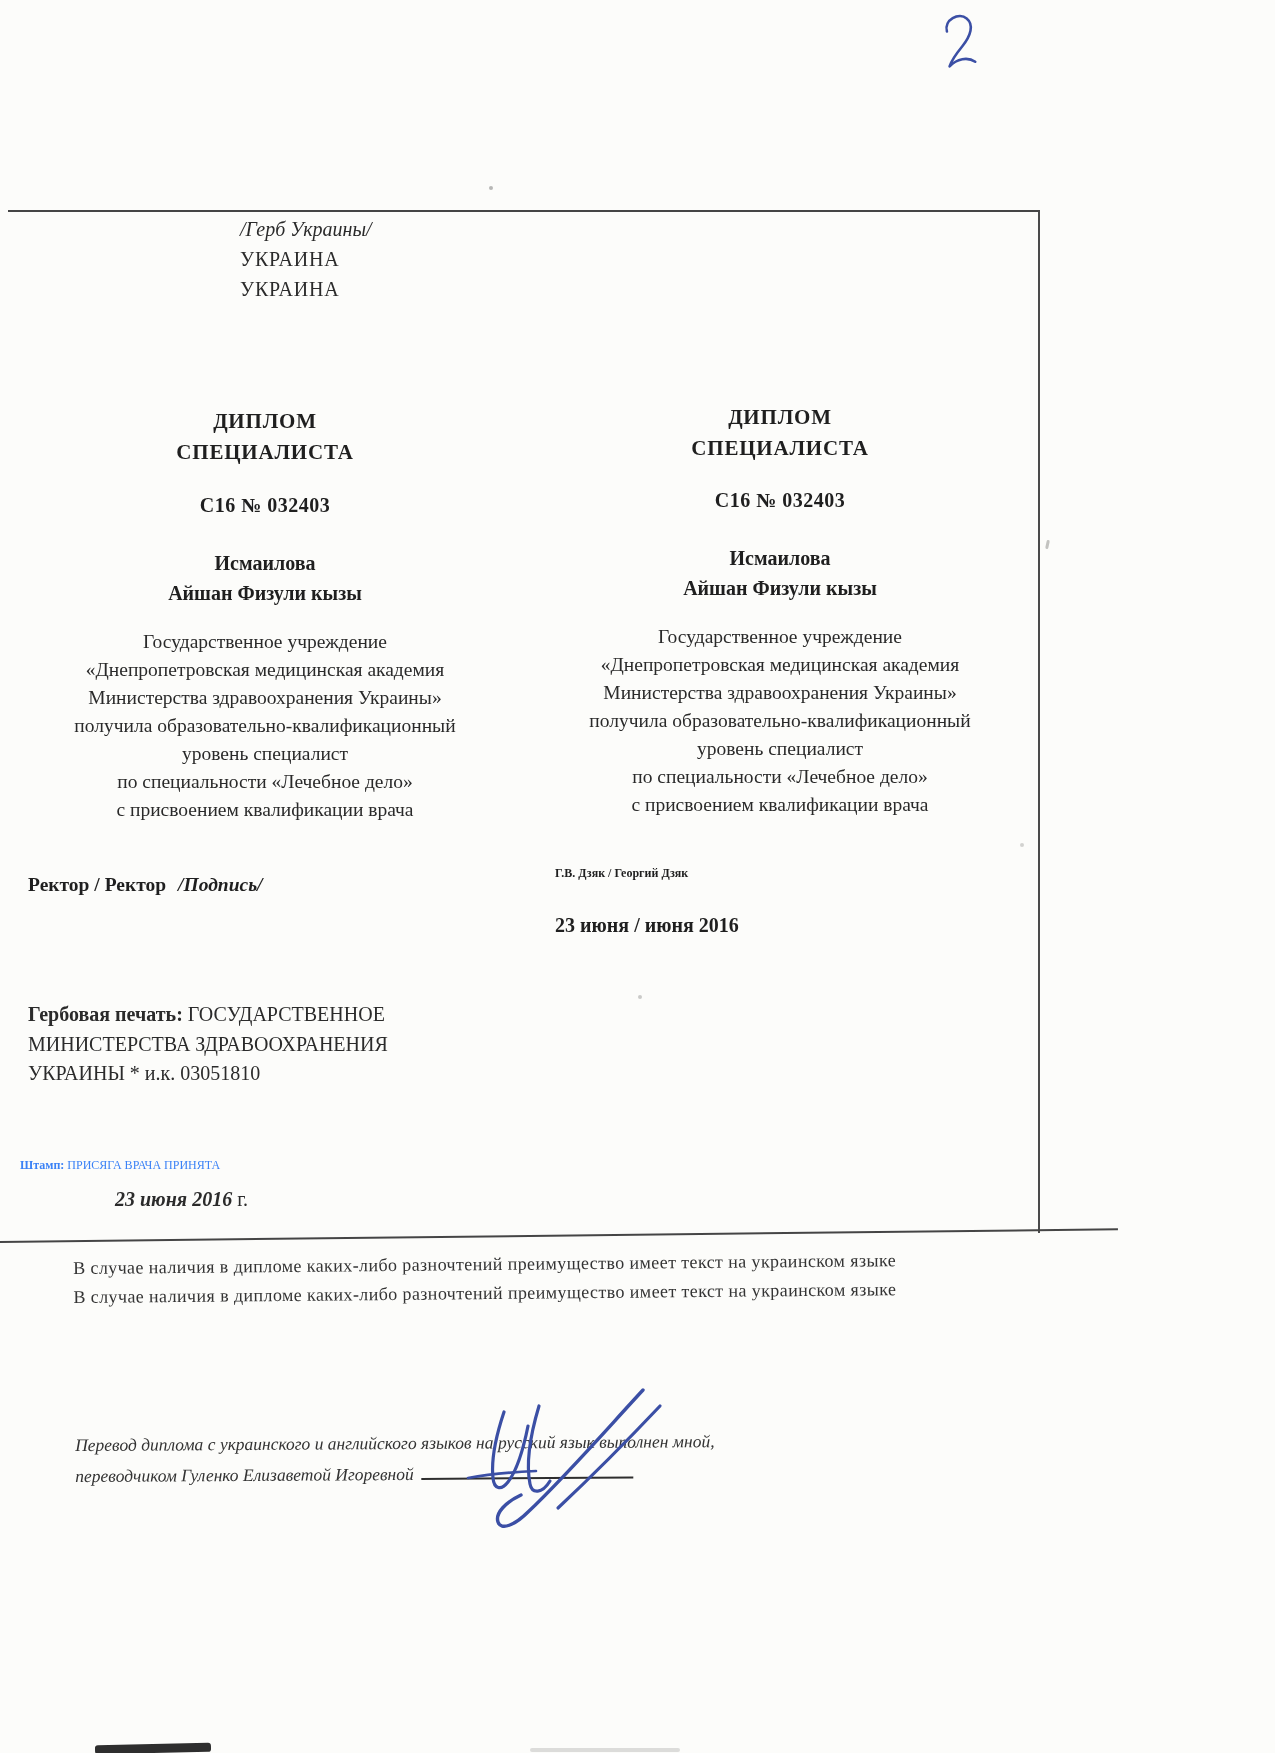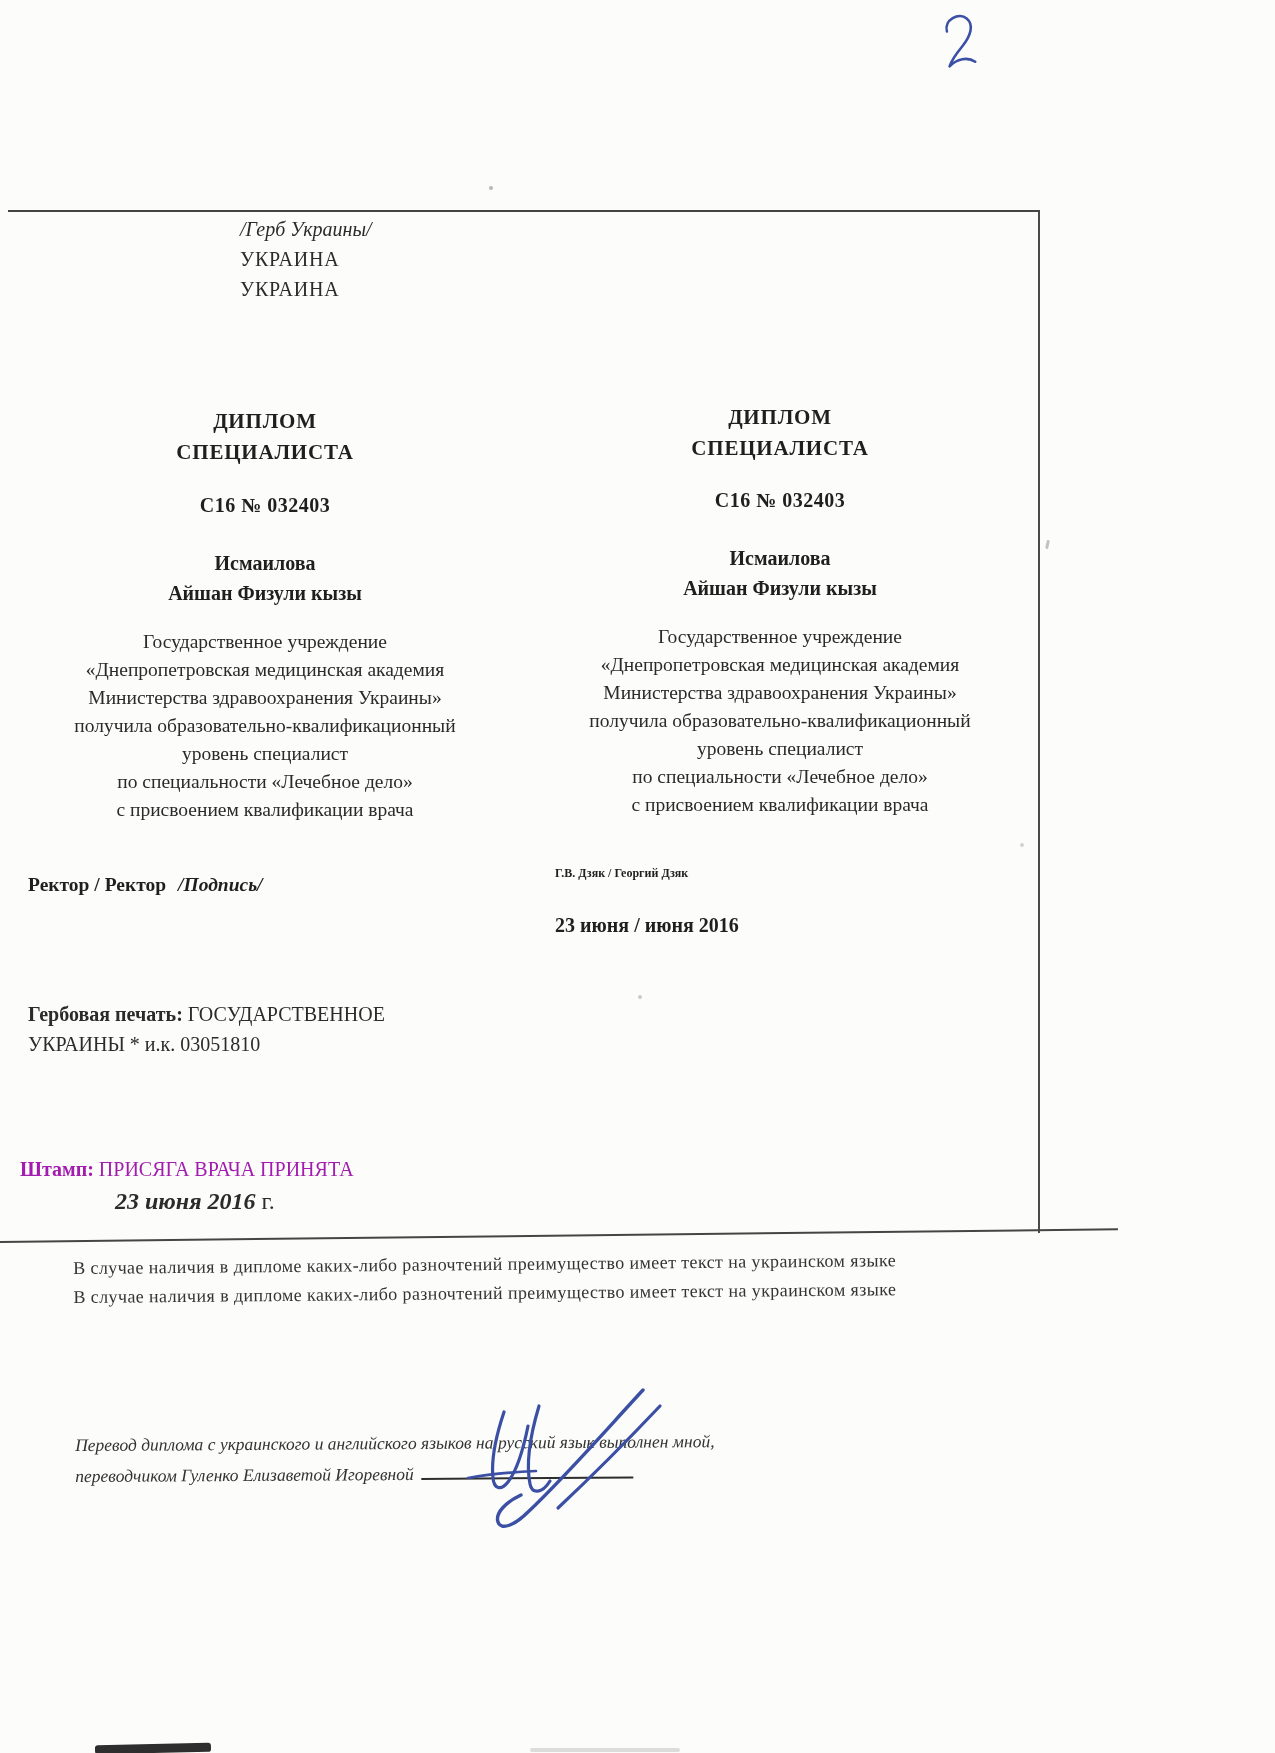--- a/index.html
+++ b/index.html
@@ -61,22 +61,22 @@
   .dziak-line{top:866px;left:555px;font-size:12px;font-weight:bold;color:#1f1f1f;}
   .date-line{top:914px;left:555px;font-size:20px;font-weight:bold;color:#1f1f1f;}
 
   .seal-block{
     top:1000px;left:28px;width:470px;
     font-size:20px;line-height:29.5px;
     color:#2b2b2b;
   }
   .seal-block .line{display:block;}
 
-  .stamp-line1{top:1158px;left:20px;font-size:20px;color:#a21caf;}
-  .stamp-line2{top:1188px;left:115px;font-size:24px;color:#2b2b2b;}
+  .stamp-line1{top:1158px;left:20px;font-size:12px;color:#3b82f6;}
+  .stamp-line2{top:1188px;left:115px;font-size:20px;color:#2b2b2b;}
 
   .disclaimer-block{
     top:1254px;left:73px;width:960px;
     font-size:18px;line-height:29px;
     letter-spacing:0.4px;
     color:#343434;
     transform:rotate(-0.55deg);
     transform-origin:left top;
   }
 
@@ -169,20 +169,21 @@
     <div>уровень специалист</div>
     <div>по специальности «Лечебное дело»</div>
     <div>с присвоением квалификации врача</div>
   </div>
   <div class="abs dziak-line">Г.В. Дзяк / Георгий Дзяк</div>
   <div class="abs date-line">23 июня / июня 2016</div>
 
   <div class="abs seal-block">
     <span class="b">Гербовая печать:</span>
     <span>ГОСУДАРСТВЕННОЕ</span>
+    <span class="line">МИНИСТЕРСТВА ЗДРАВООХРАНЕНИЯ</span>
     <span class="line">УКРАИНЫ * и.к. 03051810</span>
   </div>
 
   <div class="abs stamp-line1">
     <span class="b">Штамп:</span>
     <span>ПРИСЯГА ВРАЧА ПРИНЯТА</span>
   </div>
   <div class="abs stamp-line2">
     <span class="b i">23 июня 2016</span><span> г.</span>
   </div>

